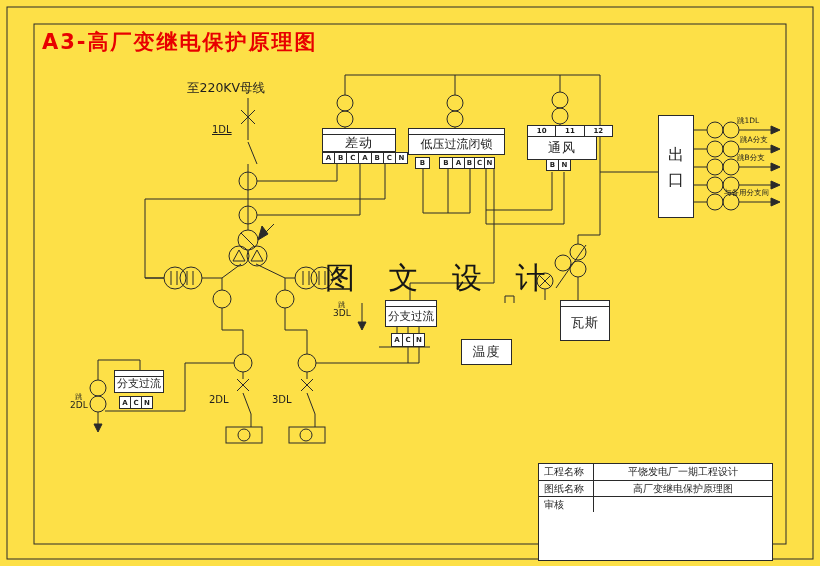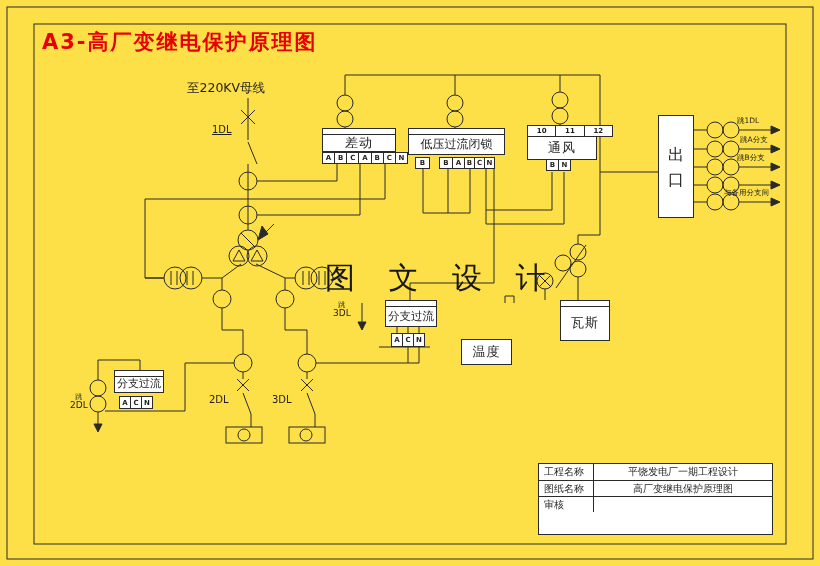--- a/index.html
+++ b/index.html
@@ -311,21 +311,21 @@
     <div class="boxlabel" style="margin-top:0;">温度</div>
   </div>
 
   <div class="abs relaybox" style="left:560px;top:300px;width:50px;height:41px;">
     <div class="topstrip"></div>
     <div class="boxlabel" style="margin-top:5px;">瓦斯</div>
   </div>
 
   <div class="abs watermark" style="left:325px;top:258px;">图 文 设 计</div>
 
-  <div id="titleblock" class="abs" style="left:538px;top:463px;width:235px;height:72px;">
+  <div id="titleblock" class="abs" style="left:538px;top:463px;width:235px;height:98px;">
     <div class="tb-row">
       <div class="tb-label">工程名称</div>
       <div class="tb-value">平饶发电厂一期工程设计</div>
     </div>
     <div class="tb-row">
       <div class="tb-label">图纸名称</div>
       <div class="tb-value">高厂变继电保护原理图</div>
     </div>
     <div class="tb-row">
       <div class="tb-label">审核</div>

